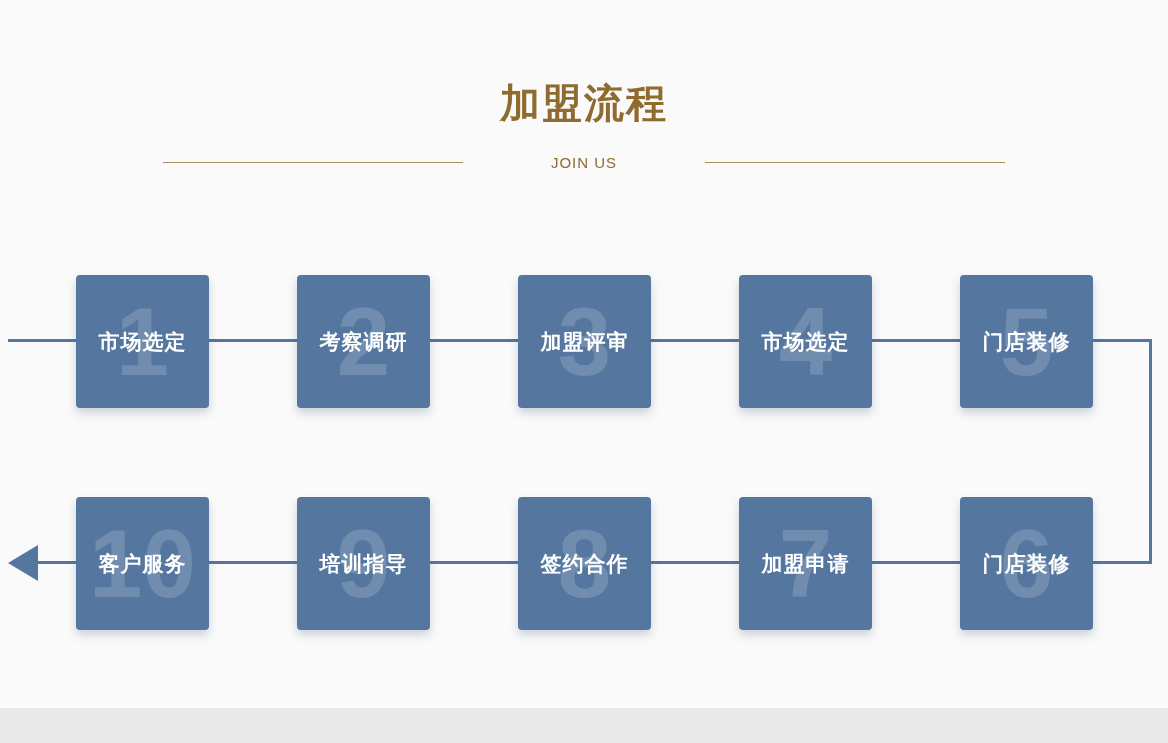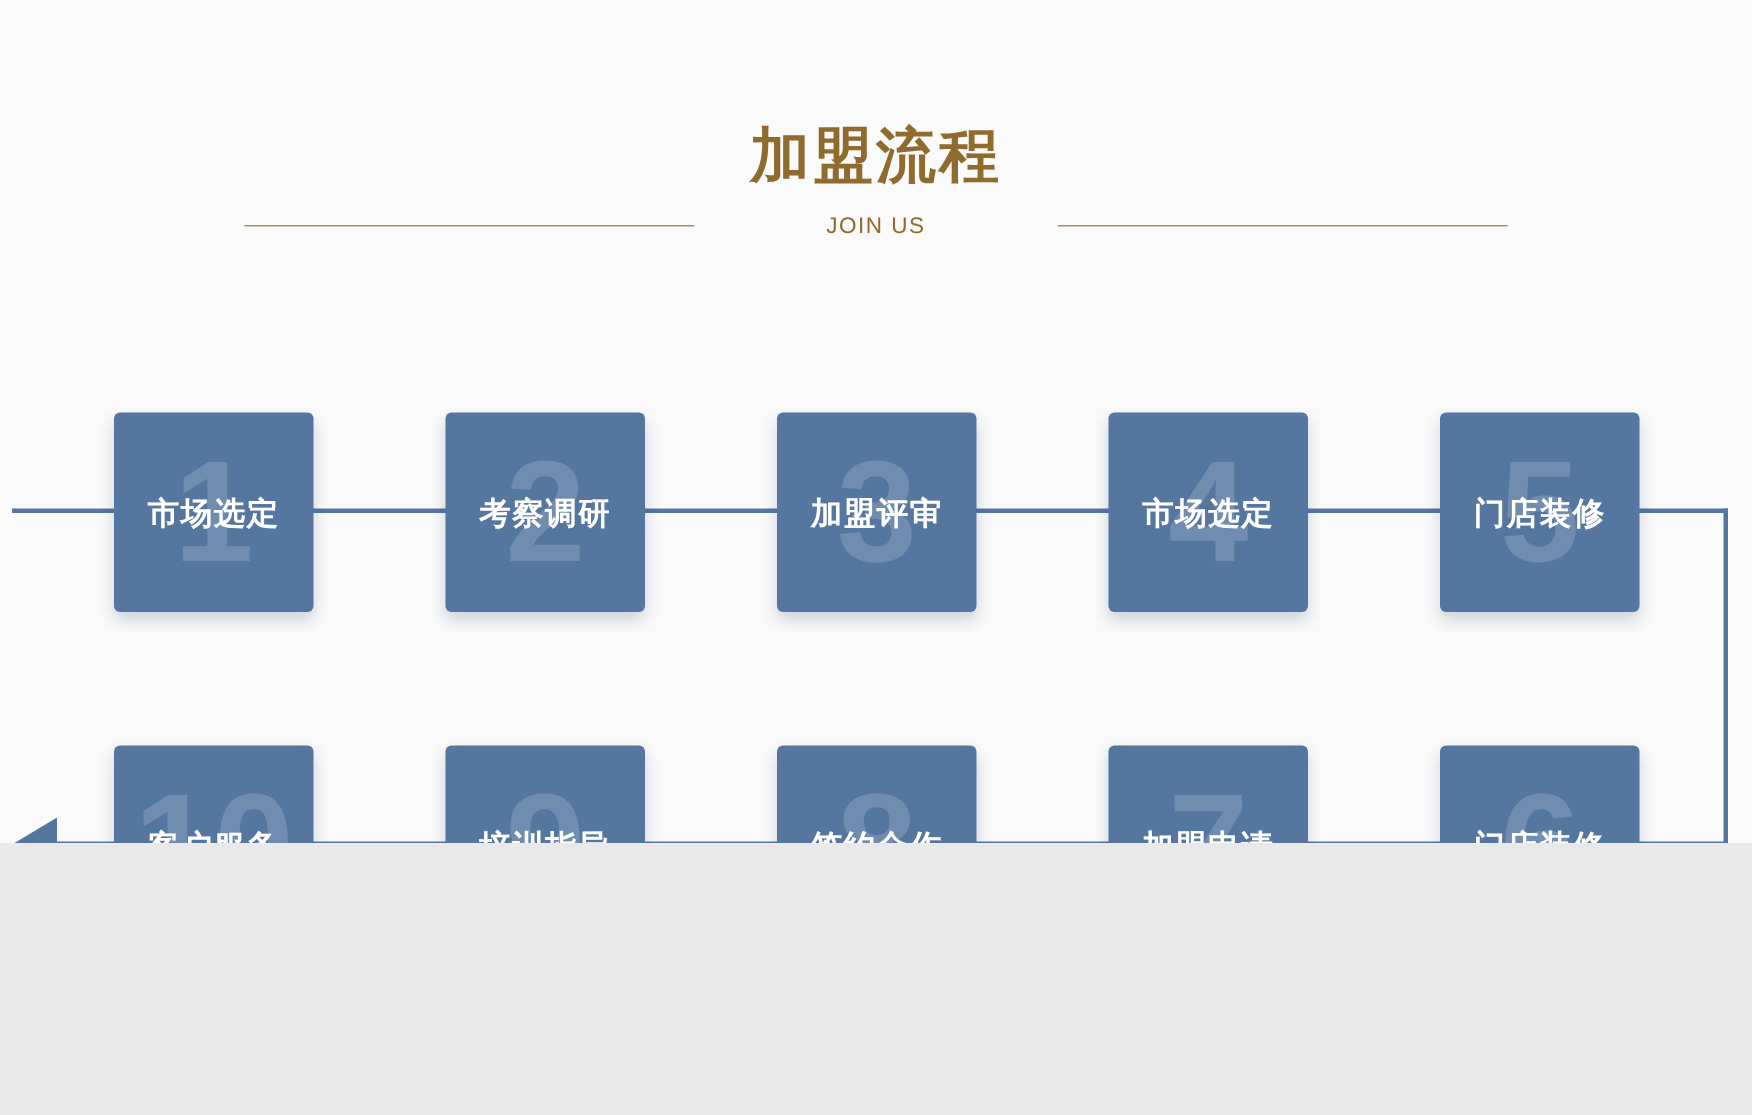--- a/index.html
+++ b/index.html
@@ -9,21 +9,21 @@
     --line: #54769f;
     --background: #fafafa;
   }
   * { margin: 0; padding: 0; box-sizing: border-box; }
   html, body { background: #e9e9e9; }
   body { font-family: "Liberation Sans", "DejaVu Sans", sans-serif; }
 
   .stage {
     position: relative;
     width: 1168px;
-    height: 562px;
+    height: 708px;
     background: var(--background);
     overflow: hidden;
     margin: 0 auto;
   }
 
   
   .page-title {
     position: absolute;
     top: 76px;
     left: 0;
@@ -46,21 +46,21 @@
   .subtitle-row .hline {
     width: 300px;
     height: 1px;
     background: var(--accent);
     opacity: 0.75;
   }
   .subtitle-text {
     font-size: 15px;
     letter-spacing: 1px;
     color: var(--accent);
-    margin: 0 88px;
+    margin: 12px 88px;
     white-space: nowrap;
   }
 
   
   .connector {
     position: absolute;
     background: var(--line);
     z-index: 1;
   }
   .line-row1 { left: 8px;  top: 339px; width: 1144px; height: 3px; }

